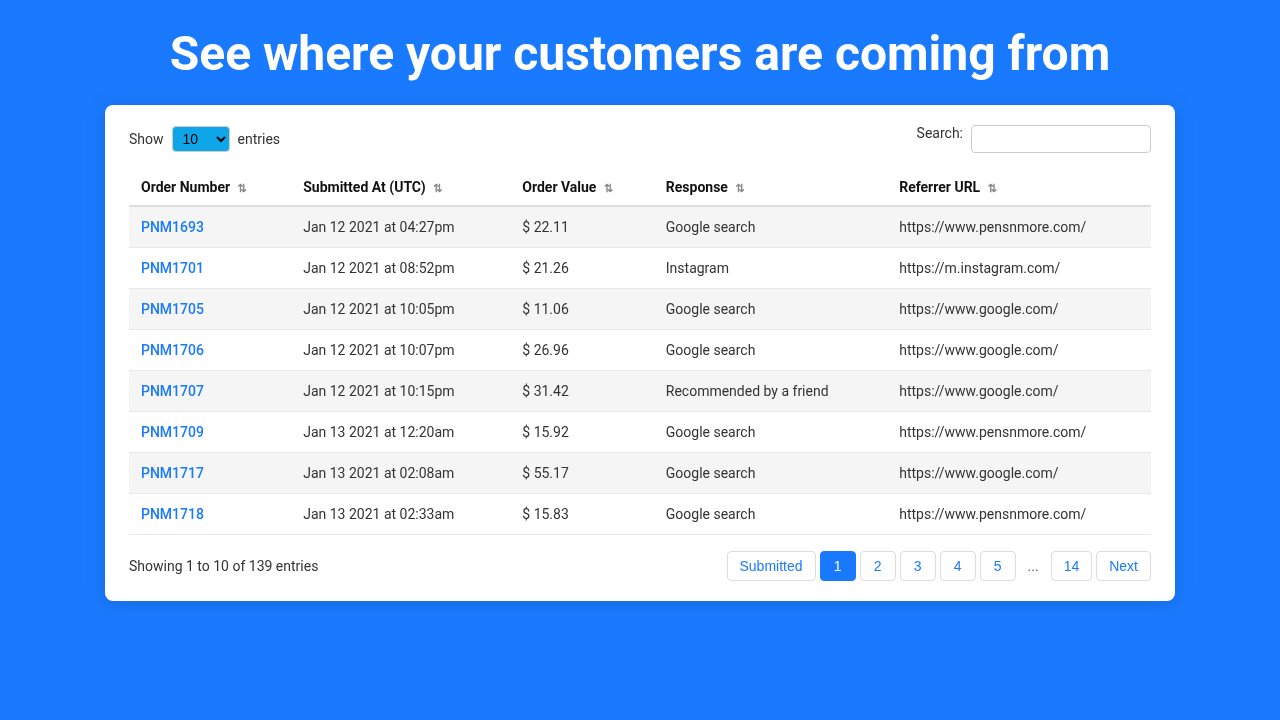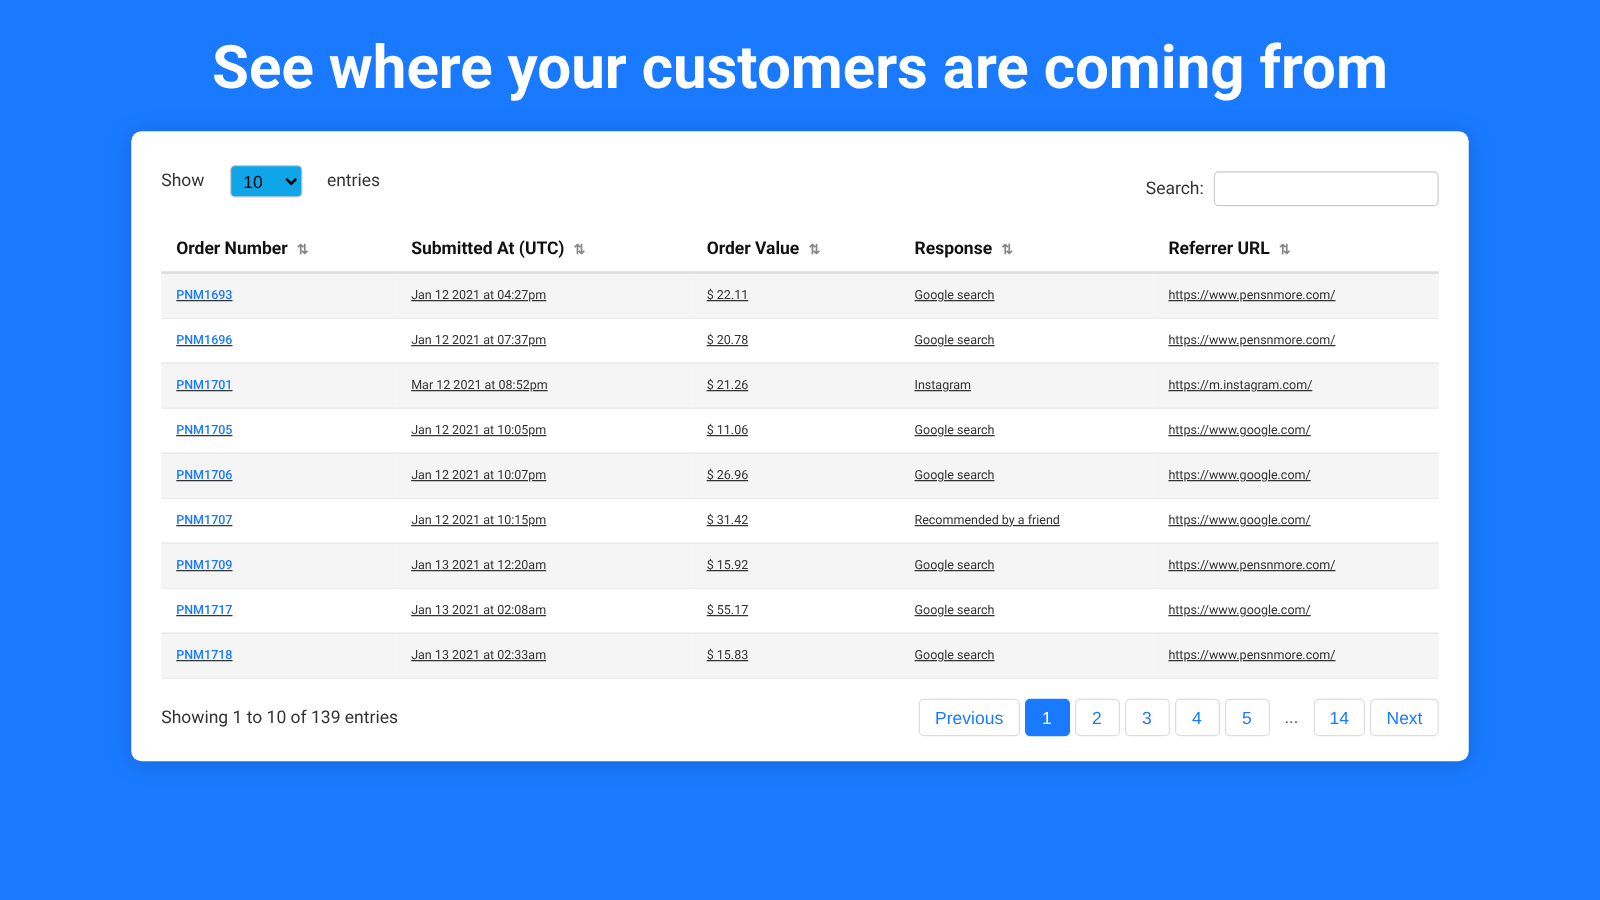--- a/index.html
+++ b/index.html
@@ -28,39 +28,37 @@
     }
     .table-controls {
       display: flex;
       justify-content: space-between;
       align-items: center;
       margin-bottom: 16px;
     }
     .show-entries {
       display: flex;
       align-items: center;
-      gap: 20px;
+      gap: 8px;
       font-size: 14px;
       color: #333;
     }
     .show-entries select {
       border: 1px solid #ccc;
       border-radius: 4px;
       padding: 3px 6px;
       font-size: 14px;
       background: #0ea5e9;
       cursor: pointer;
     }
     .search-area {
       display: flex;
-      align-items: center;
       gap: 8px;
       font-size: 14px;
       color: #333;
-      margin-top: 12px;
     }
     .search-area input {
       border: 1px solid #ccc;
       border-radius: 4px;
       padding: 5px 10px;
       font-size: 14px;
       width: 180px;
       outline: none;
     }
     table {
@@ -90,22 +88,21 @@
     }
     tbody tr:nth-child(odd) {
       background-color: #f5f5f5;
     }
     tbody tr:nth-child(even) {
       background-color: #ffffff;
     }
     tbody td {
       padding: 12px 12px;
       color: #333;
-      font-size: 10px;
-      text-decoration: underline;
+      font-size: 14px;
     }
     .order-link {
       color: #1a7aff;
       text-decoration: none;
       font-weight: 500;
     }
     .table-footer {
       display: flex;
       justify-content: space-between;
       align-items: center;
@@ -187,29 +184,22 @@
     </thead>
     <tbody id="table-body">
     <tr>
           <td><a href="#" class="order-link">PNM1693</a></td>
           <td>Jan 12 2021 at 04:27pm</td>
           <td>$ 22.11</td>
           <td>Google search</td>
           <td>https://www.pensnmore.com/</td>
         </tr>
         <tr>
-          <td><a href="#" class="order-link">PNM1696</a></td>
-          <td>Jan 12 2021 at 07:37pm</td>
-          <td>$ 20.78</td>
-          <td>Google search</td>
-          <td>https://www.pensnmore.com/</td>
-        </tr>
-        <tr>
           <td><a href="#" class="order-link">PNM1701</a></td>
-          <td>Mar 12 2021 at 08:52pm</td>
+          <td>Jan 12 2021 at 08:52pm</td>
           <td>$ 21.26</td>
           <td>Instagram</td>
           <td>https://m.instagram.com/</td>
         </tr>
         <tr>
           <td><a href="#" class="order-link">PNM1705</a></td>
           <td>Jan 12 2021 at 10:05pm</td>
           <td>$ 11.06</td>
           <td>Google search</td>
           <td>https://www.google.com/</td>
@@ -248,21 +238,21 @@
           <td>$ 15.83</td>
           <td>Google search</td>
           <td>https://www.pensnmore.com/</td>
         </tr>
       </tbody>
   </table>
 
   <div class="table-footer">
     <span class="showing-text">Showing 1 to 10 of 139 entries</span>
     <div class="pagination">
-      <button>Previous</button>
+      <button>Submitted</button>
       <button class="active">1</button>
       <button>2</button>
       <button>3</button>
       <button>4</button>
       <button>5</button>
       <span class="ellipsis">...</span>
       <button>14</button>
       <button>Next</button>
     </div>
   </div>

